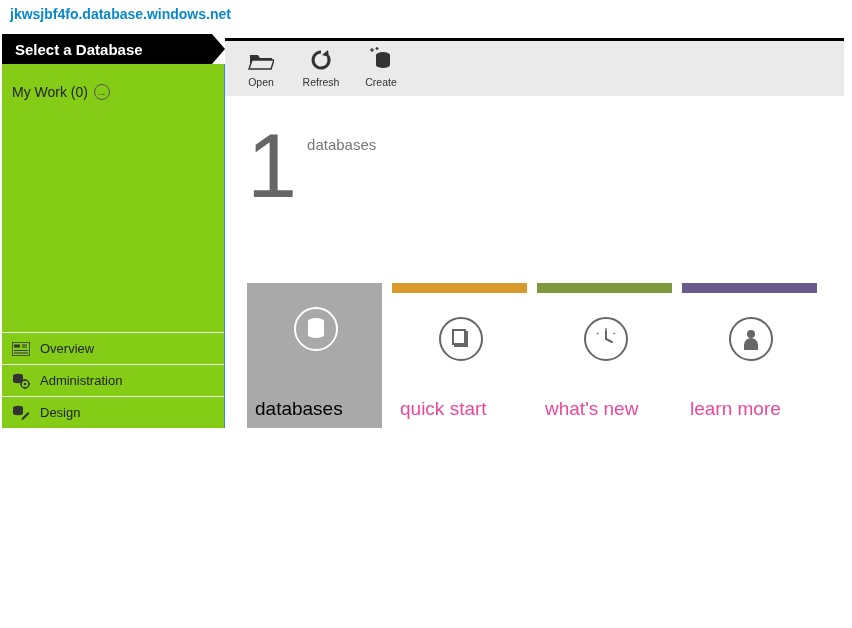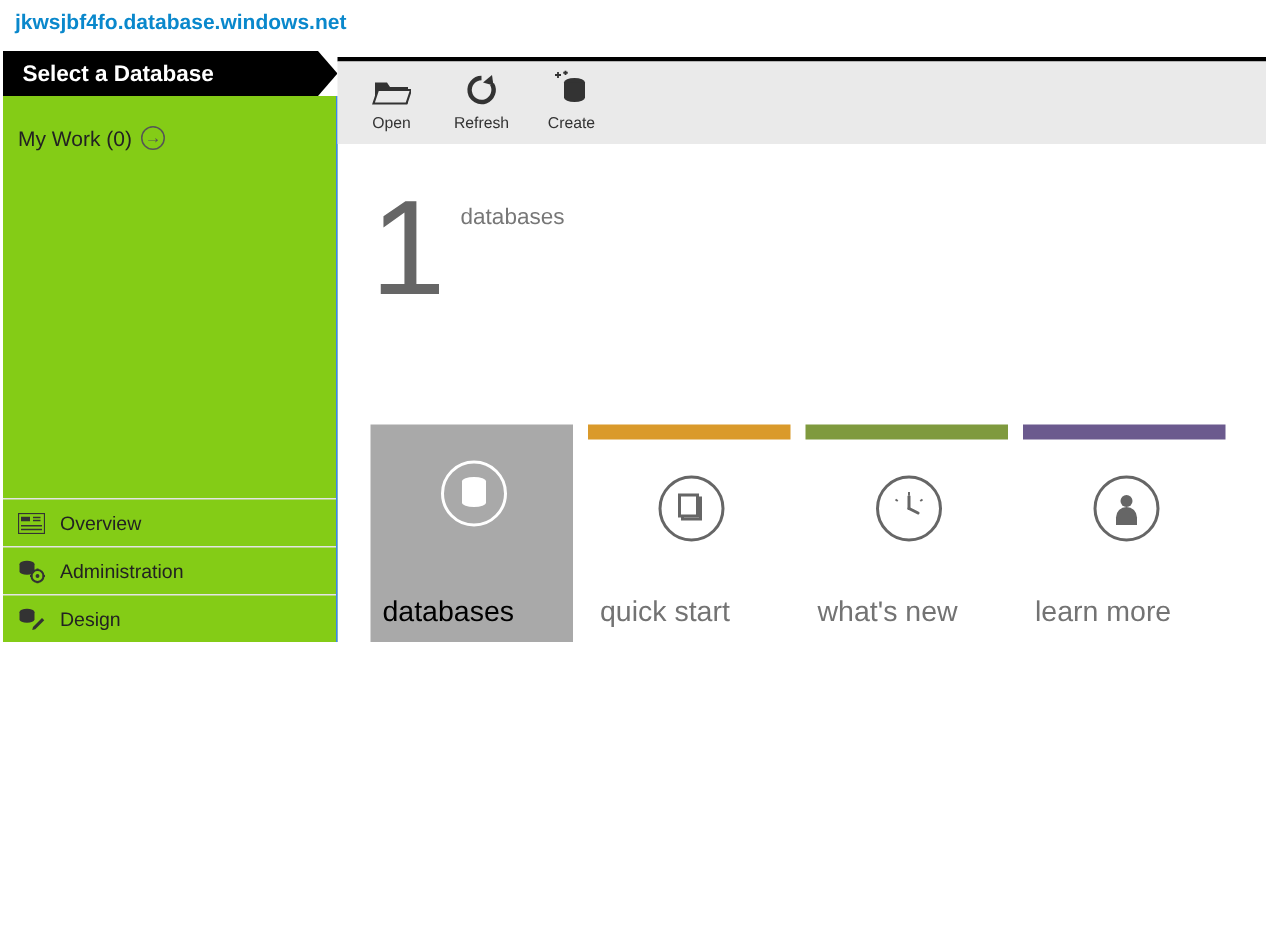--- a/index.html
+++ b/index.html
@@ -27,21 +27,21 @@
 
   .stat { margin:30px 0 0 22px; display:flex; align-items:flex-start; }
   .stat-num { font-size:90px; font-weight:300; color:#666; line-height:0.9; font-family:"Segoe UI Light","Segoe UI",Arial,sans-serif; }
   .stat-word { font-size:15px; color:#777; margin:10px 0 0 10px; }
 
   .tiles { position:absolute; left:22px; bottom:0; display:flex; gap:10px; }
   .tile { width:135px; height:145px; display:flex; flex-direction:column; cursor:pointer; }
   .tile-top { height:10px; width:100%; }
   .tile-body { flex:1; display:flex; flex-direction:column; align-items:center; justify-content:space-between; padding:16px 6px 8px 8px;}
   .tile-icon-ring { width:44px; height:44px; border:2.5px solid #666; border-radius:50%; display:flex; align-items:center; justify-content:center; margin-top:8px;}
-  .tile-label { font-size:19px; color:#737373; align-self:flex-start; font-family:"Segoe UI Light","Segoe UI",Arial,sans-serif;}
+  .tile-label { font-size:19px; color:#ec4899; align-self:flex-start; font-family:"Segoe UI Light","Segoe UI",Arial,sans-serif;}
   .tile.active { background:#a9a9a9; }
   .tile.active .tile-label { color:#000000; }
   .tile.active .tile-icon-ring { border-color:#fff; }
 </style>
 </head>
 <body>
 
 <div class="root">
 
   <div class="breadcrumb">

